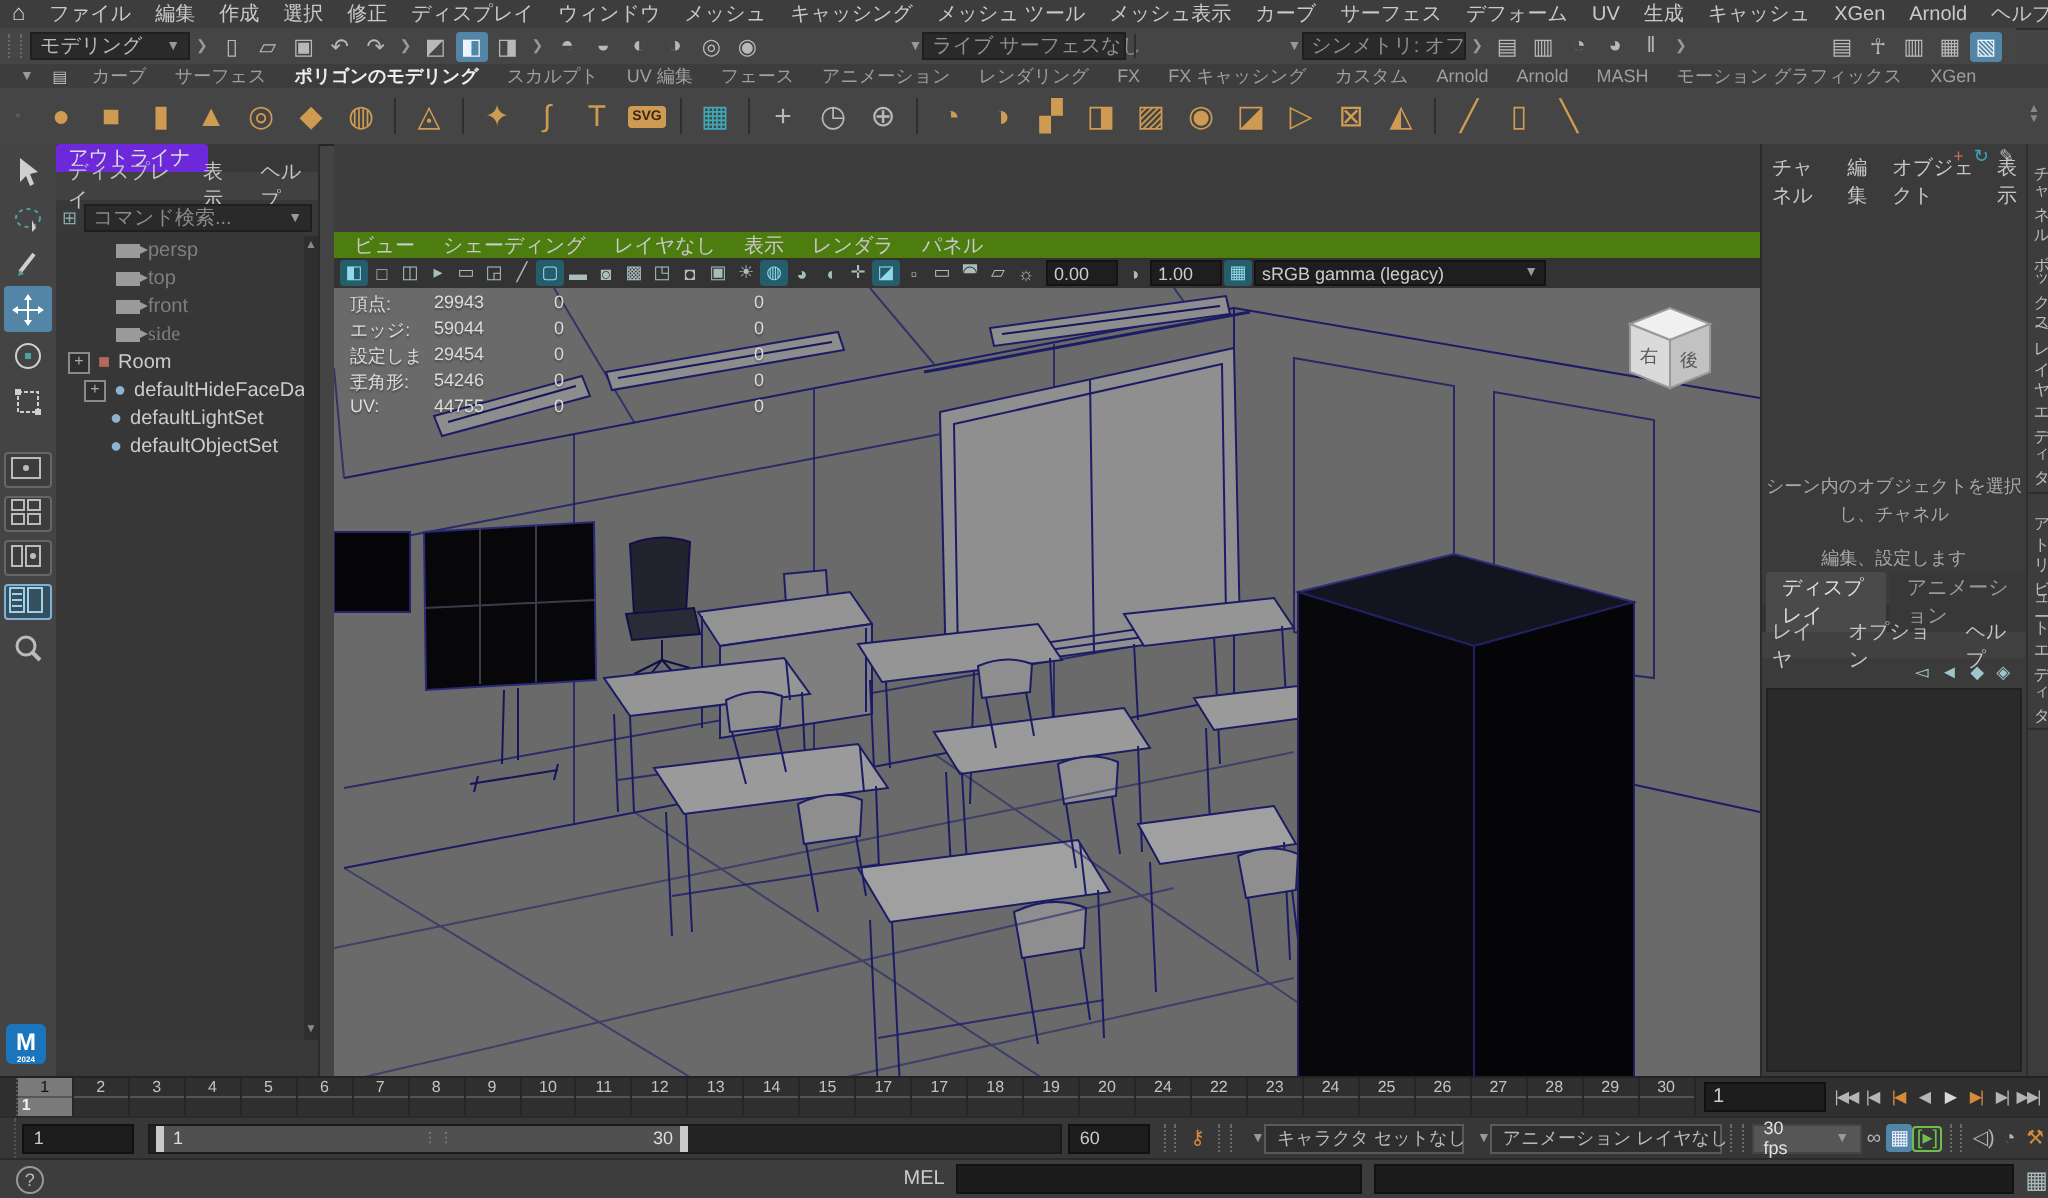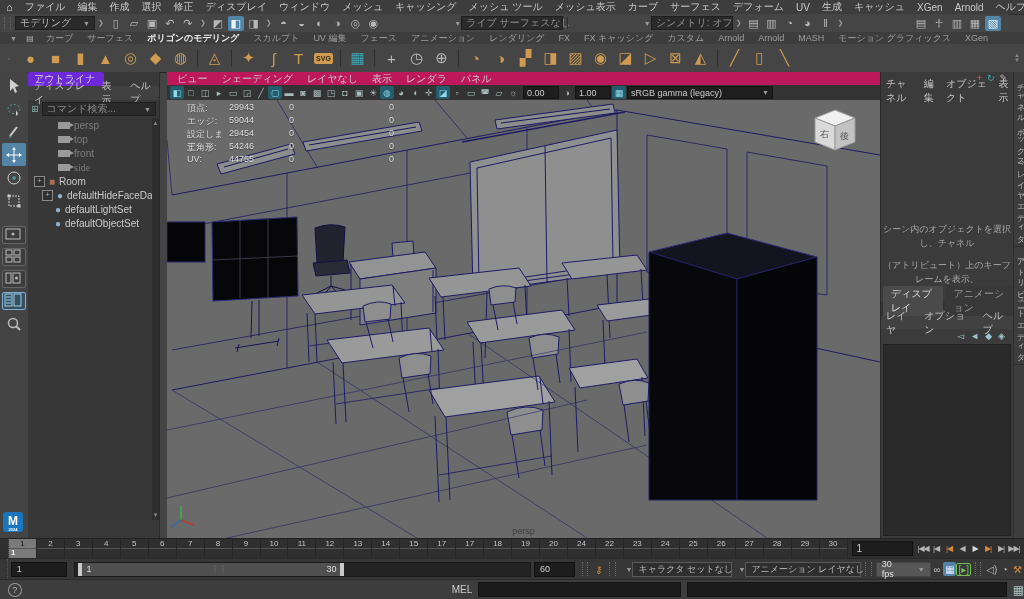--- a/index.html
+++ b/index.html
@@ -41,28 +41,28 @@
   #otree{position:relative;height:402px;background:#373737;overflow:hidden;}
   .orow{display:flex;align-items:center;height:14px;gap:4px;color:#ccc;}
   .orow.dim{color:#7e7e7e;}
   .expander{width:9px;height:9px;border:1px solid #8a8a8a;color:#aaa;font-size:8px;line-height:7px;text-align:center;background:#2f2f2f;flex:none;}
   .cam{width:12px;height:7px;background:#9a9a9a;position:relative;flex:none;}
   .cam:before{content:"";position:absolute;right:-4px;top:1px;border-left:4px solid #9a9a9a;border-top:2px solid transparent;border-bottom:2px solid transparent;}
   .oicon{font-size:10px;flex:none;}
   #oscroll{position:absolute;right:0;top:0;width:7px;height:402px;background:#2e2e2e;color:#888;font-size:6px;text-align:center;}
   
   #viewport{left:167px;top:72px;width:713px;height:466px;background:#3e3e3e;}
-  #vpmenus{height:13px;display:flex;align-items:center;gap:2px;background:#be185d;padding-left:4px;}
+  #vpmenus{height:13px;display:flex;align-items:center;gap:2px;background:#4d7c0f;padding-left:4px;margin-top:44px;}
   #vpmenus .menu{padding:0 6px;color:#c9c9c9;white-space:nowrap;}
   #vptoolbar{height:15px;display:flex;align-items:center;background:#333;padding:0 3px;gap:1px;}
   .vicon{width:14px;height:13px;display:flex;align-items:center;justify-content:center;font-size:9px;color:#a9bdbd;border-radius:2px;flex:none;}
   .vicon.active{background:#255d6d;color:#8fdbe8;}
   .vfield{background:#1e1e1e;border:1px solid #141414;color:#ccc;height:11px;display:flex;align-items:center;padding:0 3px;font-size:9px;}
   #vpcanvas{position:relative;width:713px;height:438px;background:#6a6a6a;overflow:hidden;}
-  #hud{position:absolute;left:20px;top:2px;font-size:9px;color:#dcdcdc;text-shadow:0 1px 1px #00000055;}
+  #hud{position:absolute;left:8px;top:2px;font-size:9px;color:#dcdcdc;text-shadow:0 1px 1px #00000055;}
   #hud .hudrow{display:flex;height:13px;}
   #hud .hl{width:42px;}
   #hud .ha{width:60px;}
   #hud .hb{width:100px;}
   #camlabel{position:absolute;left:0;right:0;bottom:2px;text-align:center;color:#3d3d3d;font-size:9px;}
   
   #rightpanel{left:880px;top:72px;width:133px;height:466px;background:#3b3b3b;border-left:1px solid #2a2a2a;box-sizing:border-box;}
   #cbicons{height:12px;display:flex;justify-content:flex-end;align-items:center;gap:5px;padding-right:6px;font-size:9px;}
   #cbmenus{height:13px;display:flex;align-items:center;gap:8px;padding-left:5px;color:#c5c5c5;}
   #cbhint{height:205px;display:flex;align-items:flex-end;justify-content:center;}
@@ -623,21 +623,21 @@
       </div>
     <div id="cbmenus">
         <span>チャネル</span>
         <span>編集</span>
         <span>オブジェクト</span>
         <span>表示</span>
       </div>
     <div id="cbhint">
         <div id="cbhintlines">
           <div>シーン内のオブジェクトを選択し、チャネル</div>
-          <div>（アトリビュート）上のキーフレームを表示、</div>
+          <div>編集、設定します</div>
         </div>
       </div>
     <div id="letabs">
         <span class="letab active">ディスプレイ</span>
         <span class="letab">アニメーション</span>
       </div>
     <div id="lemenus">
         <span>レイヤ</span>
         <span>オプション</span>
         <span>ヘルプ</span>

